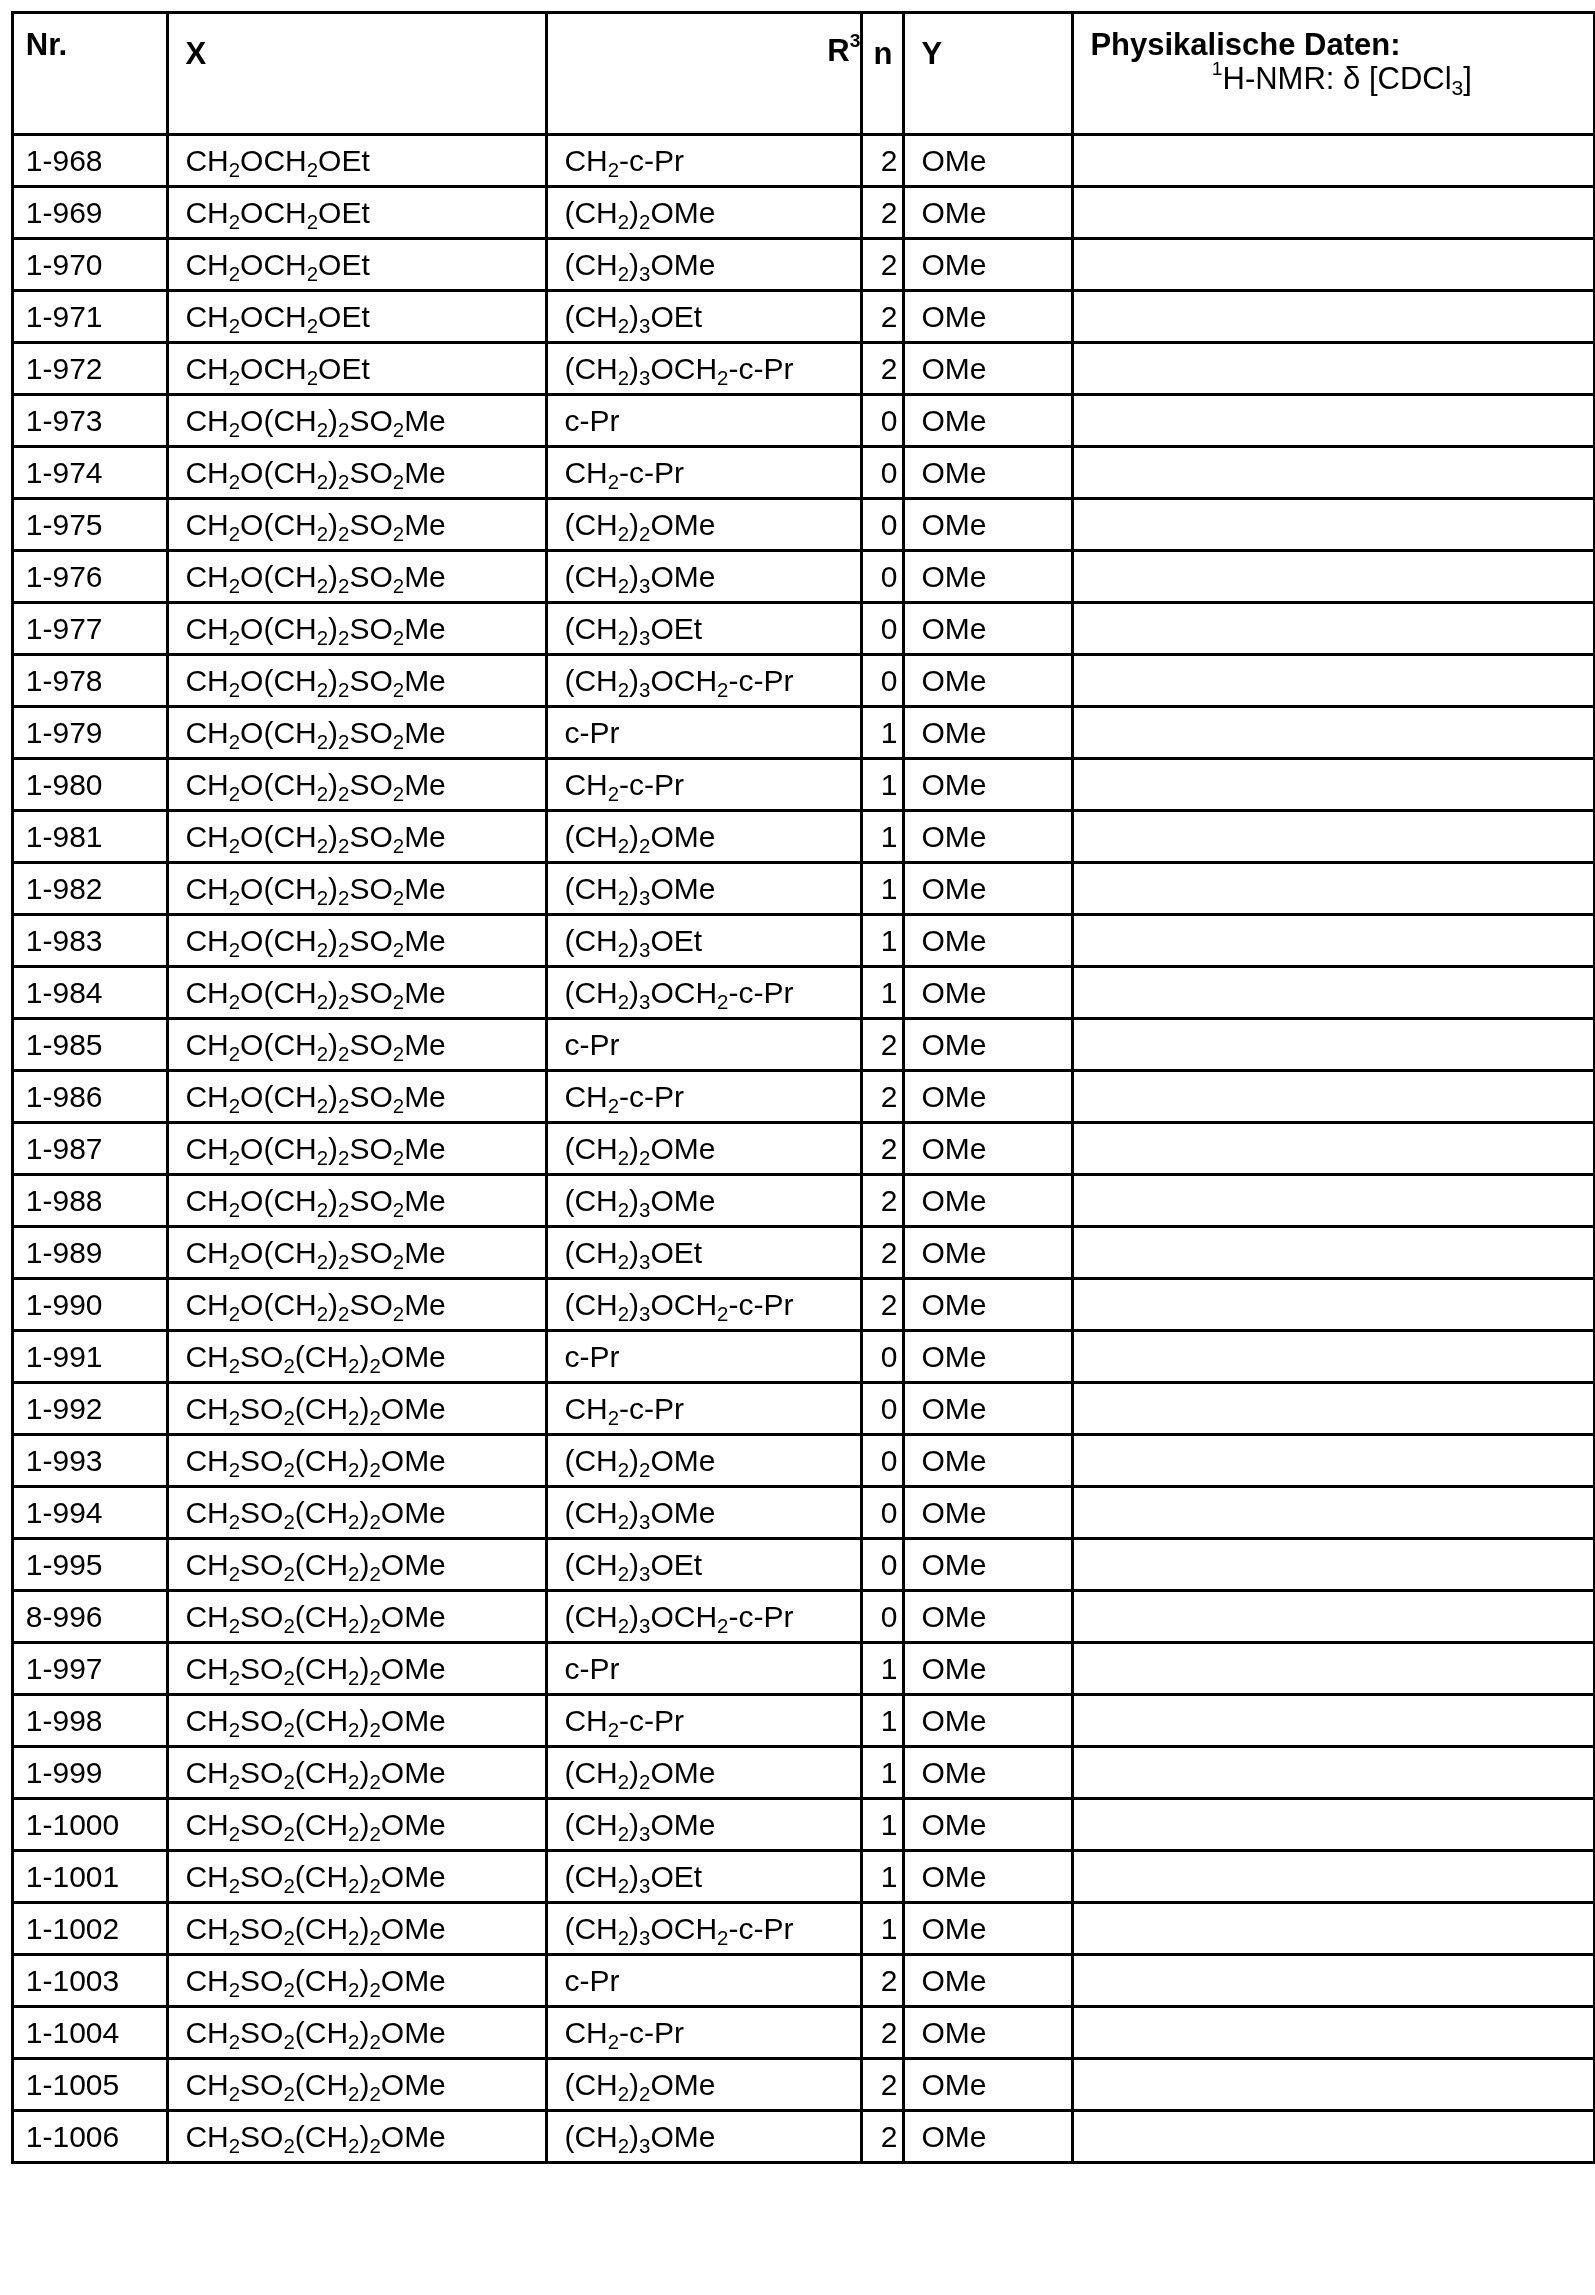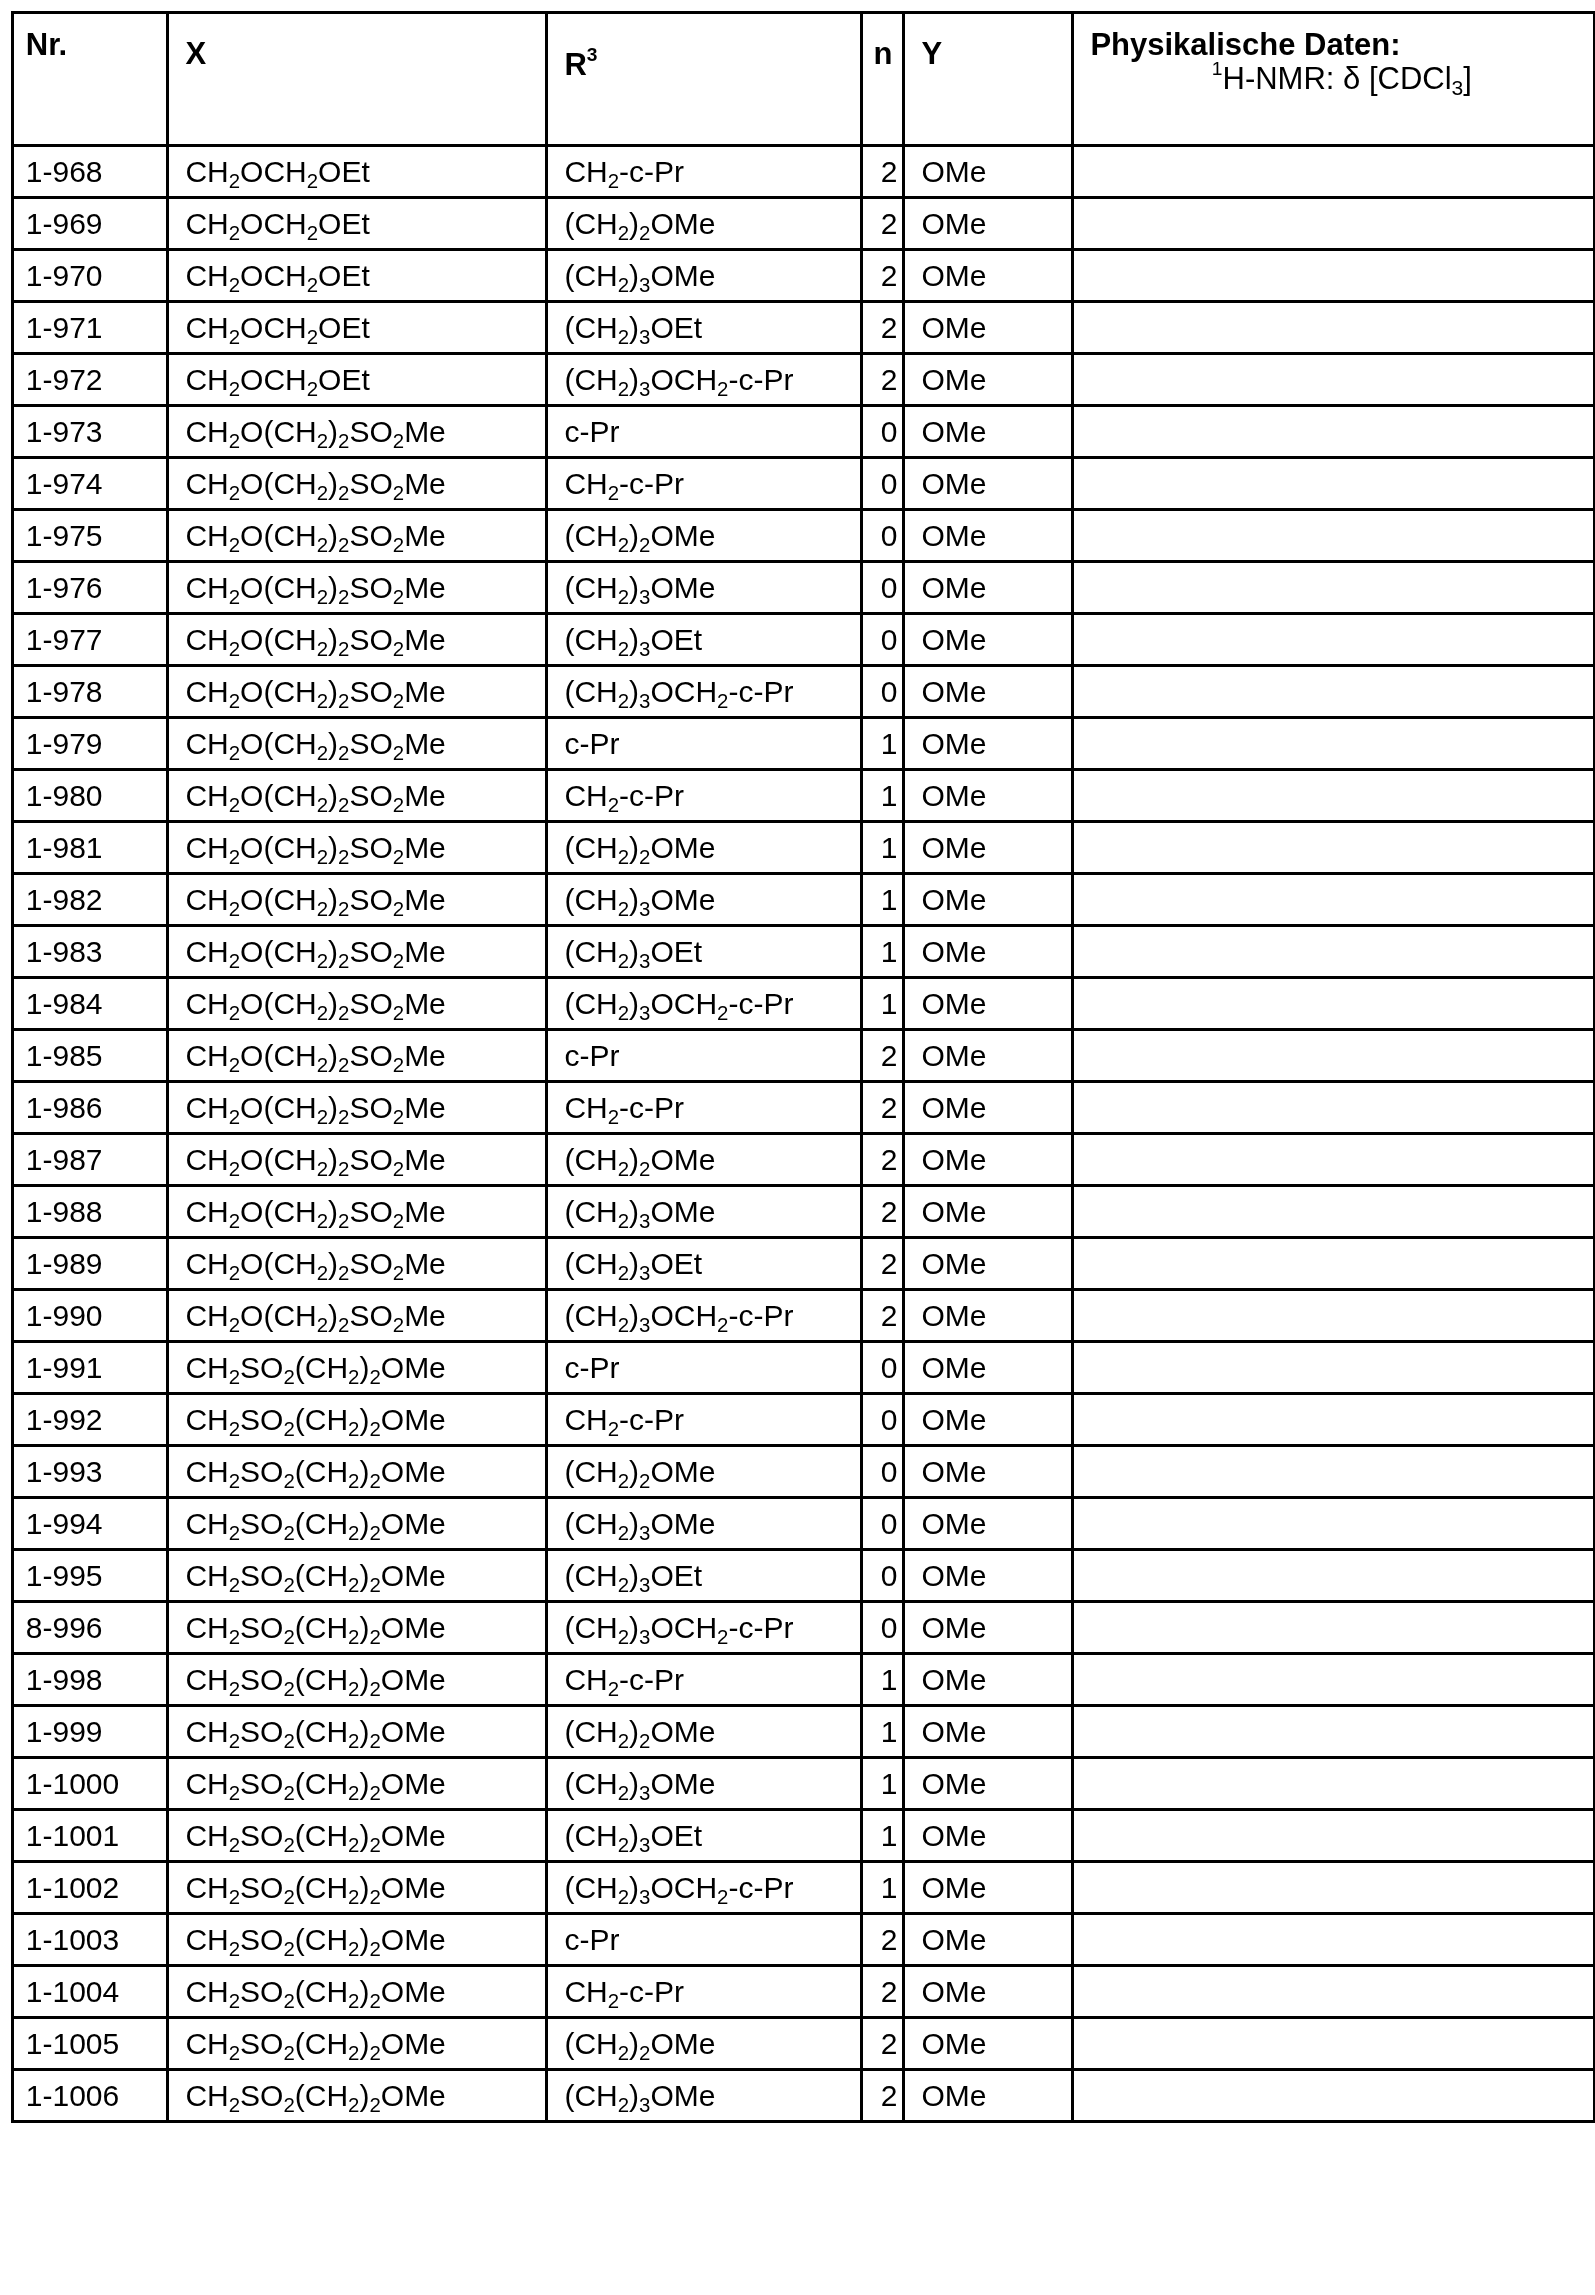--- a/index.html
+++ b/index.html
@@ -25,21 +25,21 @@
     white-space: nowrap;
     overflow: hidden;
   }
   table.main thead th {
     height: 95px; vertical-align: top; text-align: left;
     font-weight: bold; font-size: 31px; padding-top: 14.6px;
   }
   table.main thead th.nr { padding-left: 11.4px; }
   table.main thead th.n { padding-left: 0; text-align: center; padding-top: 24px; }
   table.main thead th.x, table.main thead th.y { padding-top: 24px; }
-  table.main thead th.r3 { padding-top: 35px; }
+  table.main thead th.r3 { padding-top: 21px; text-align: right; }
   table.main thead th.pd { }
   .pd-title { display: block; font-weight: bold; }
   .pd-sub { display: block; font-weight: normal; font-size: 31px; margin-top: 3.2px; text-align: center; }
   table.main tbody td { height: 49px; }
   table.main tbody td.nr { padding-left: 11.4px; }
   table.main tbody td.n { padding: 0 4.9px 0 0; text-align: right; }
   table.main tbody td.pd { padding: 0; }
   sub { font-size: 0.68em; vertical-align: -0.28em; line-height: 0; }
   sup { font-size: 0.62em; vertical-align: 0.75em; line-height: 0; }
 </style>
@@ -295,20 +295,28 @@
       </tr>
       <tr>
         <td class="nr">8-996</td>
         <td class="x">CH<sub>2</sub>SO<sub>2</sub>(CH<sub>2</sub>)<sub>2</sub>OMe</td>
         <td class="r3">(CH<sub>2</sub>)<sub>3</sub>OCH<sub>2</sub>-c-Pr</td>
         <td class="n">0</td>
         <td class="y">OMe</td>
         <td class="pd"></td>
       </tr>
       <tr>
+        <td class="nr">1-997</td>
+        <td class="x">CH<sub>2</sub>SO<sub>2</sub>(CH<sub>2</sub>)<sub>2</sub>OMe</td>
+        <td class="r3">c-Pr</td>
+        <td class="n">1</td>
+        <td class="y">OMe</td>
+        <td class="pd"></td>
+      </tr>
+      <tr>
         <td class="nr">1-998</td>
         <td class="x">CH<sub>2</sub>SO<sub>2</sub>(CH<sub>2</sub>)<sub>2</sub>OMe</td>
         <td class="r3">CH<sub>2</sub>-c-Pr</td>
         <td class="n">1</td>
         <td class="y">OMe</td>
         <td class="pd"></td>
       </tr>
       <tr>
         <td class="nr">1-999</td>
         <td class="x">CH<sub>2</sub>SO<sub>2</sub>(CH<sub>2</sub>)<sub>2</sub>OMe</td>

